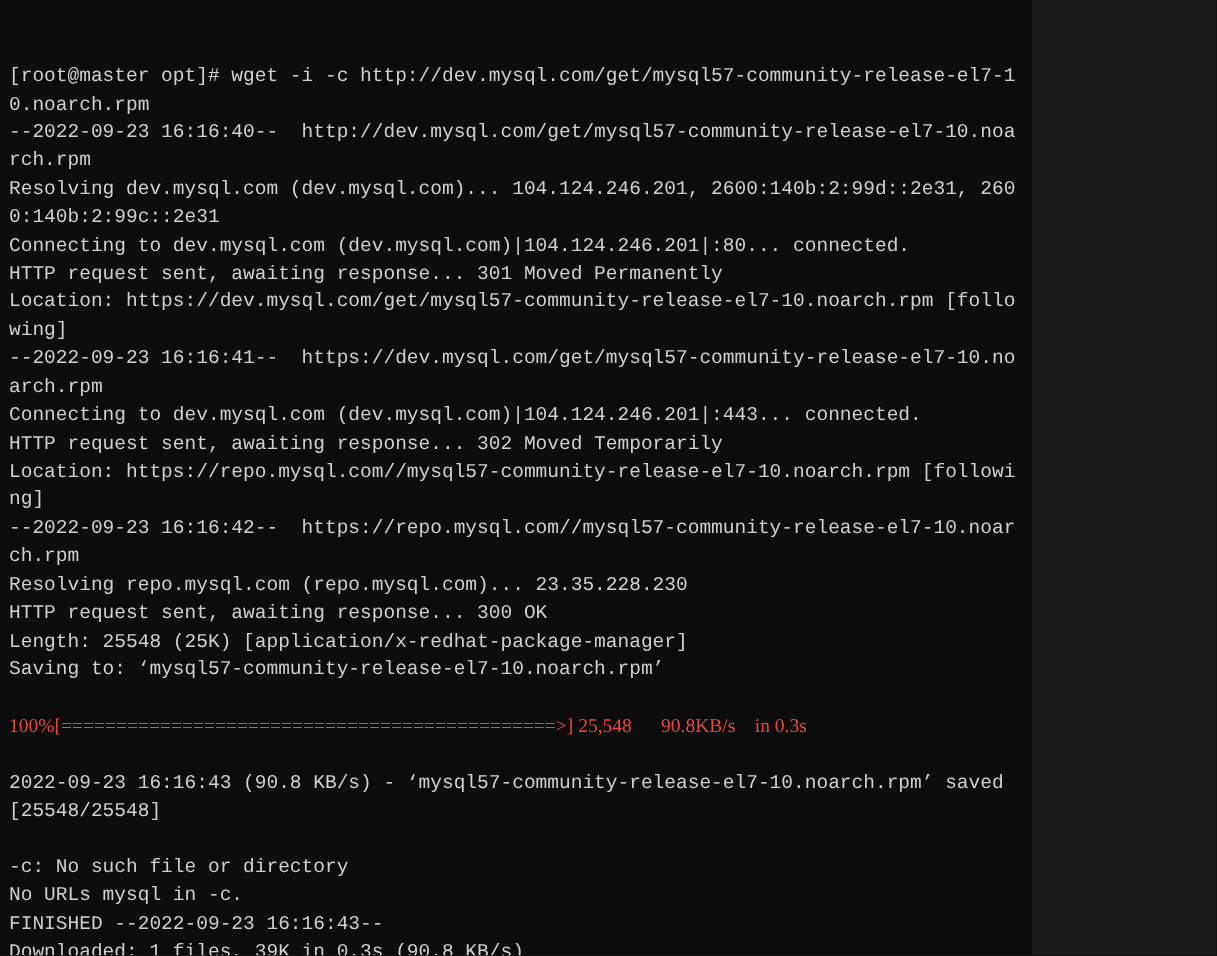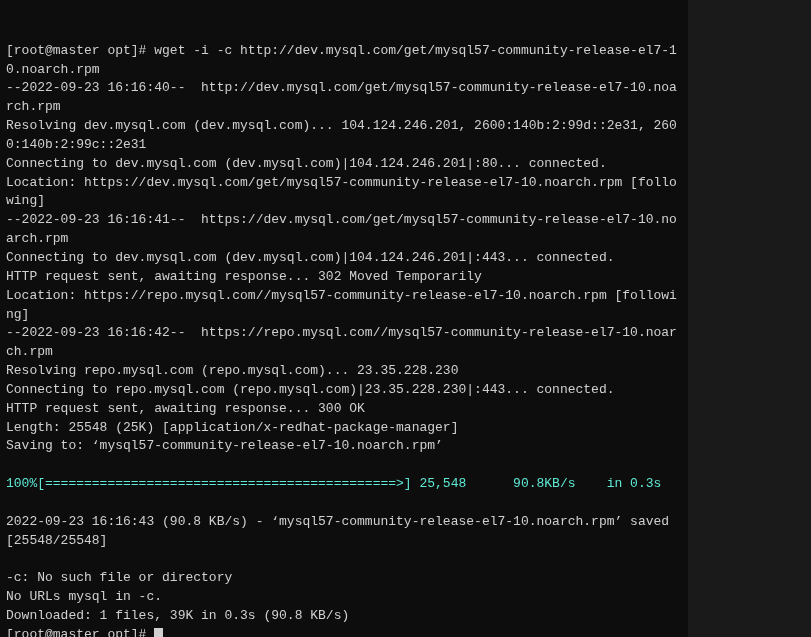--- a/index.html
+++ b/index.html
@@ -32,21 +32,22 @@
       word-break: break-all;
     }
 
     .line {
       display: block;
       white-space: pre-wrap;
       word-break: break-all;
     }
 
     .progress-line {
-      color: #5eead4;
+      color: #ef4444;
+      font-family: Liberation Serif, serif;
     }
 
     .cursor {
       display: inline-block;
       width: 9px;
       height: 14px;
       background-color: #d0d0d0;
       vertical-align: text-bottom;
       animation: blink 1s step-end infinite;
     }
@@ -58,33 +59,34 @@
   </style>
 </head>
 <body>
 
 <div class="terminal">
   <div class="terminal-content" id="terminal-content">
   <span class="line">[root@master opt]# wget -i -c http://dev.mysql.com/get/mysql57-community-release-el7-10.noarch.rpm
 </span><span class="line">--2022-09-23 16:16:40--  http://dev.mysql.com/get/mysql57-community-release-el7-10.noarch.rpm
 </span><span class="line">Resolving dev.mysql.com (dev.mysql.com)... 104.124.246.201, 2600:140b:2:99d::2e31, 2600:140b:2:99c::2e31
 </span><span class="line">Connecting to dev.mysql.com (dev.mysql.com)|104.124.246.201|:80... connected.
+</span><span class="line">HTTP request sent, awaiting response... 301 Moved Permanently
 </span><span class="line">Location: https://dev.mysql.com/get/mysql57-community-release-el7-10.noarch.rpm [following]
 </span><span class="line">--2022-09-23 16:16:41--  https://dev.mysql.com/get/mysql57-community-release-el7-10.noarch.rpm
 </span><span class="line">Connecting to dev.mysql.com (dev.mysql.com)|104.124.246.201|:443... connected.
 </span><span class="line">HTTP request sent, awaiting response... 302 Moved Temporarily
 </span><span class="line">Location: https://repo.mysql.com//mysql57-community-release-el7-10.noarch.rpm [following]
 </span><span class="line">--2022-09-23 16:16:42--  https://repo.mysql.com//mysql57-community-release-el7-10.noarch.rpm
 </span><span class="line">Resolving repo.mysql.com (repo.mysql.com)... 23.35.228.230
-</span><span class="line">Connecting to repo.mysql.com (repo.mysql.com)|23.35.228.230|:443... connected.
 </span><span class="line">HTTP request sent, awaiting response... 300 OK
 </span><span class="line">Length: 25548 (25K) [application/x-redhat-package-manager]
 </span><span class="line">Saving to: ‘mysql57-community-release-el7-10.noarch.rpm’
 </span><span class="line">
 </span><span class="line progress-line">100%[=============================================&gt;] 25,548      90.8KB/s    in 0.3s
 </span><span class="line">
 </span><span class="line">2022-09-23 16:16:43 (90.8 KB/s) - ‘mysql57-community-release-el7-10.noarch.rpm’ saved [25548/25548]
 </span><span class="line">
 </span><span class="line">-c: No such file or directory
 </span><span class="line">No URLs mysql in -c.
+</span><span class="line">FINISHED --2022-09-23 16:16:43--
 </span><span class="line">Downloaded: 1 files, 39K in 0.3s (90.8 KB/s)
 </span><span class="line">[root@master opt]# <span class="cursor"></span></span></div>
 </div>
 
 </body></html>

